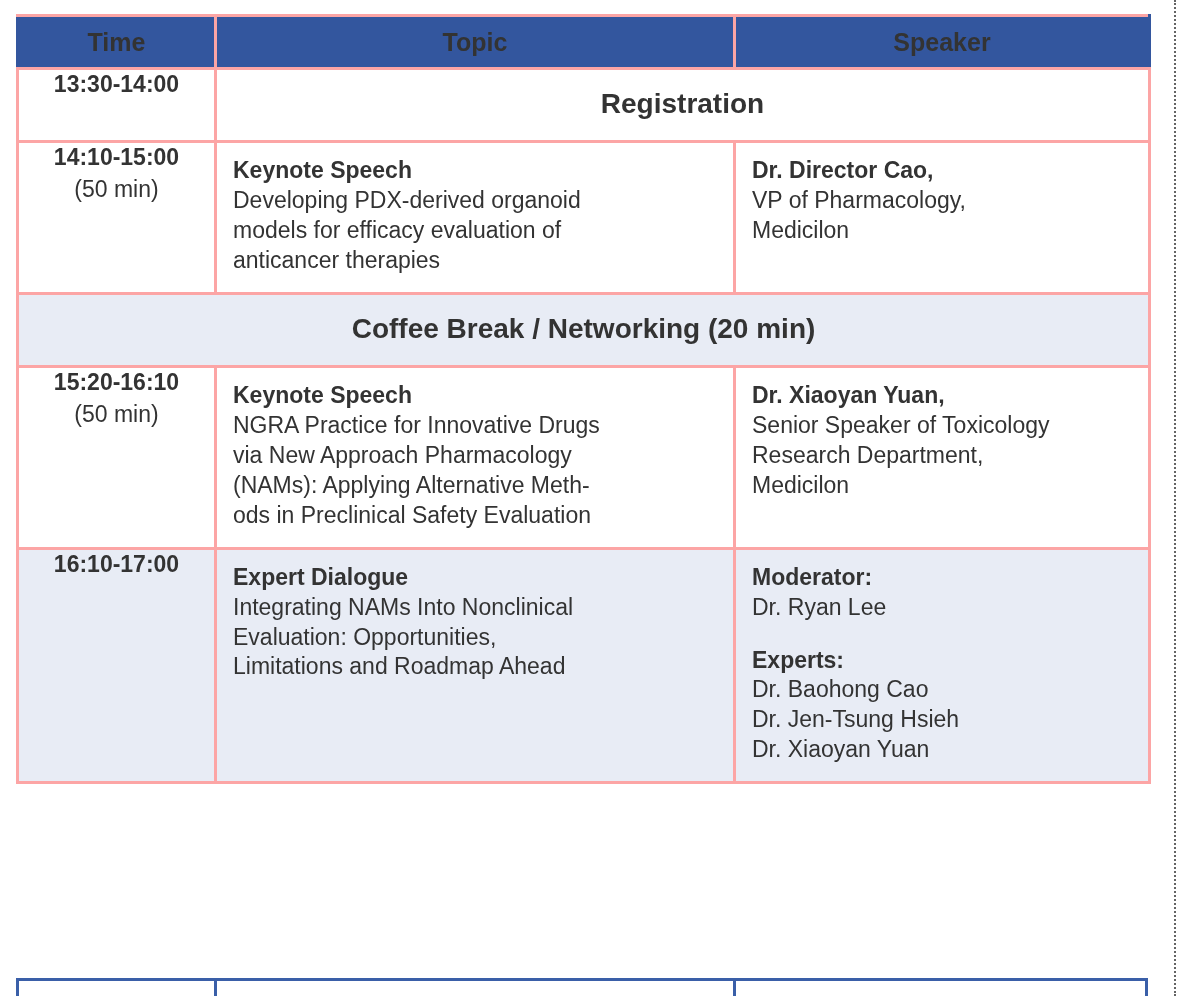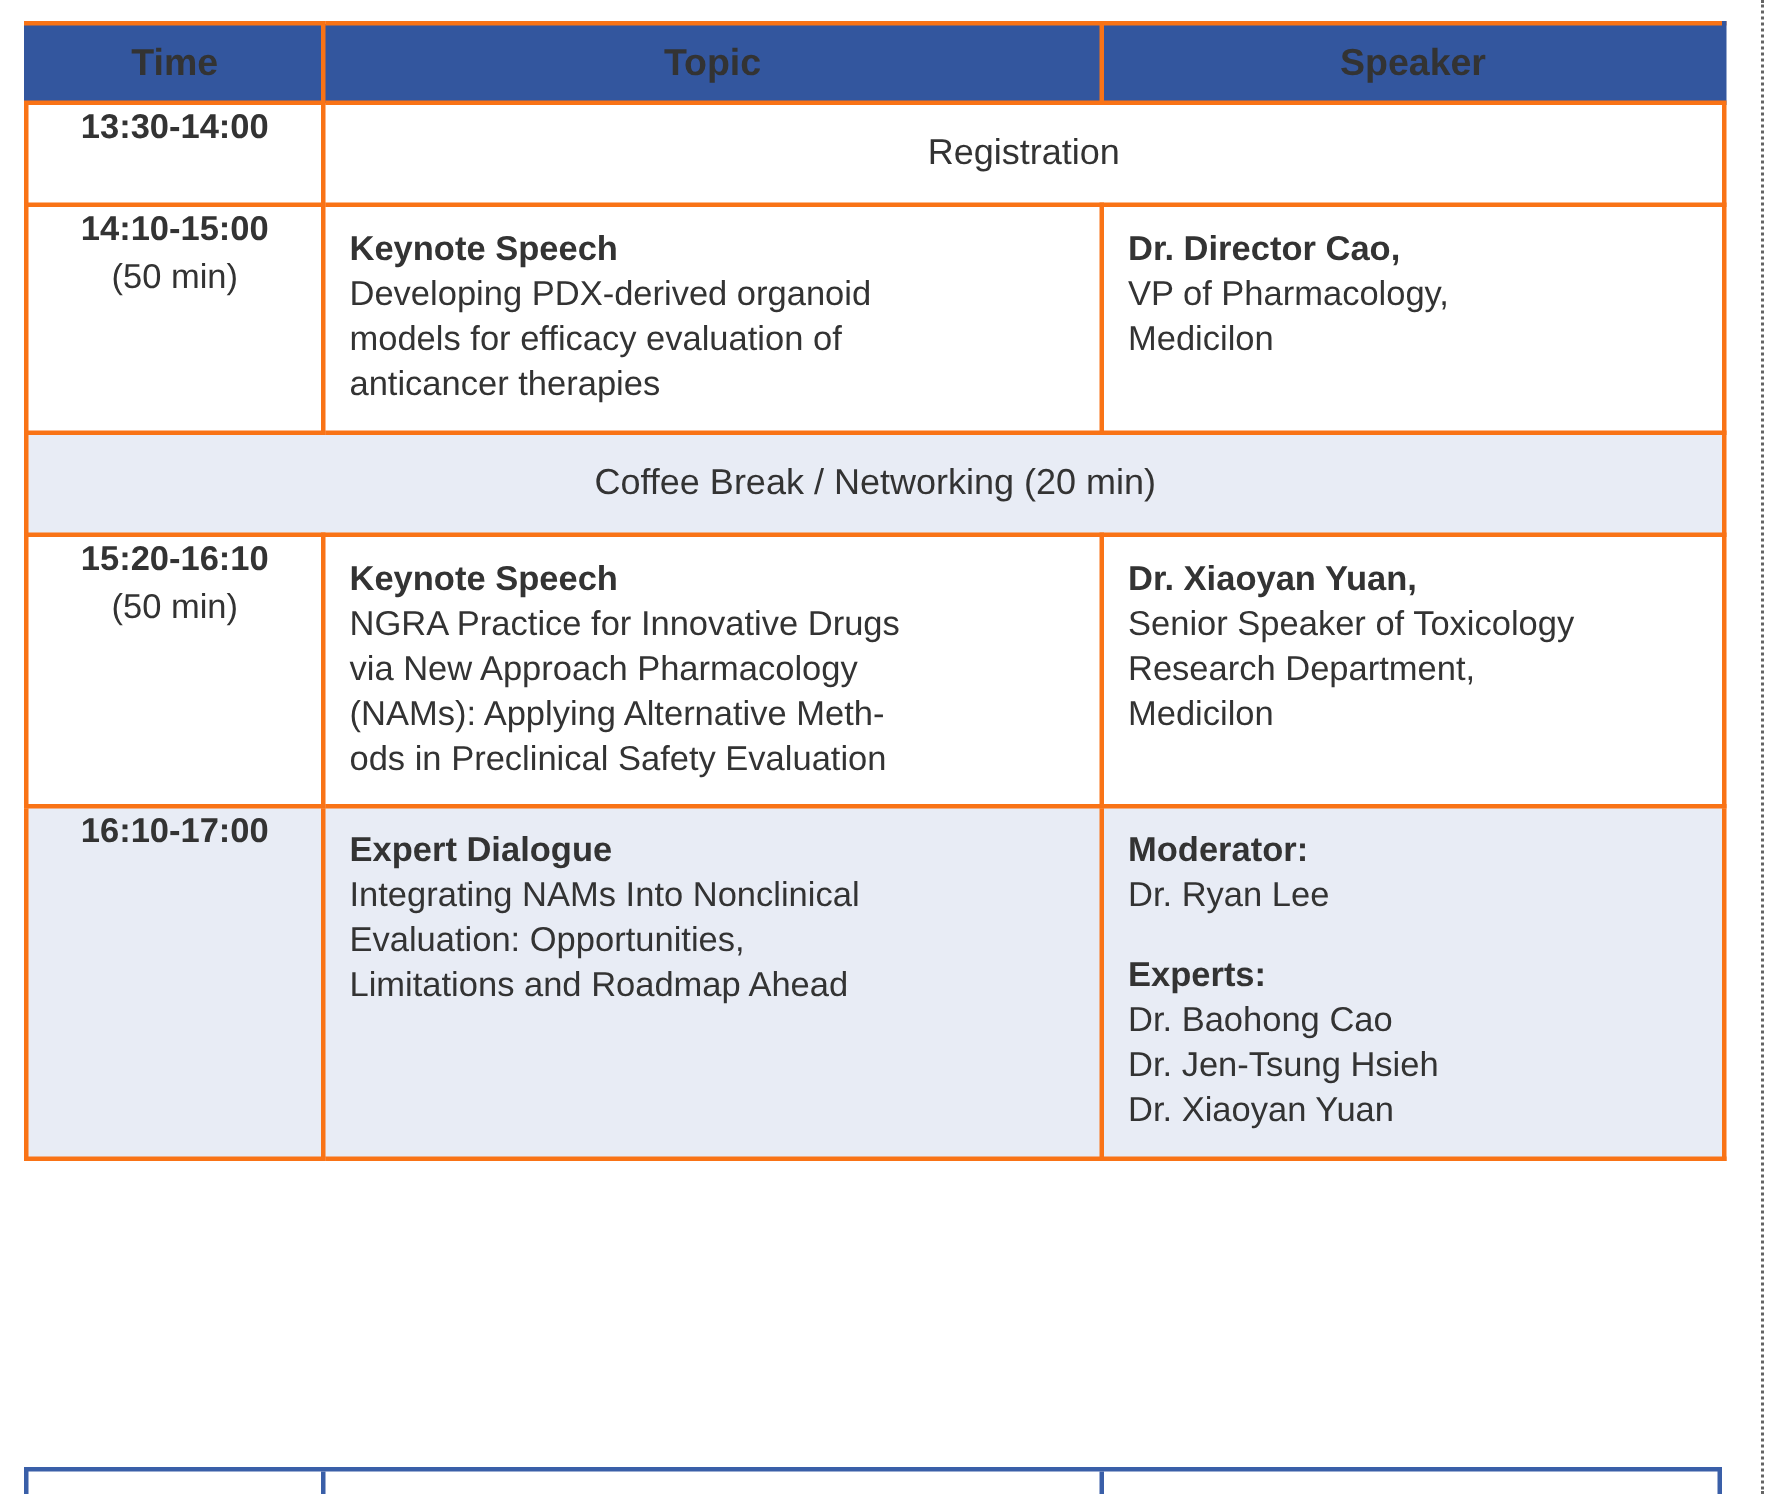--- a/index.html
+++ b/index.html
@@ -40,21 +40,21 @@
     table-layout: fixed;
     background: #ffffff;
   }
 
   table.agenda col.c-time   { width: 198px; }
   table.agenda col.c-topic  { width: 519px; }
   table.agenda col.c-spk    { width: 415px; }
 
   table.agenda th,
   table.agenda td {
-    border: 3px solid #f97316;
+    border: 3px solid #fca5a5;
     padding: 0;
     vertical-align: top;
     color: #333333;
   }
 
   
   thead th {
     background: #33569e;
     color: #ffffff;
     font-size: 25px;
@@ -94,22 +94,22 @@
     font-weight: normal;
   }
   .cell .spacer {
     display: block;
     height: 23px;
   }
 
   
   .merged-center {
     text-align: center;
-    font-weight: normal;
-    font-size: 24px;
+    font-weight: bold;
+    font-size: 28px;
     padding: 16px 10px 18px 10px;
   }
 
   
   tr.tint > td { background: #e8ecf5; }
   tr.plain > td { background: #ffffff; }
 
   
   .partial-row {
     position: absolute;

